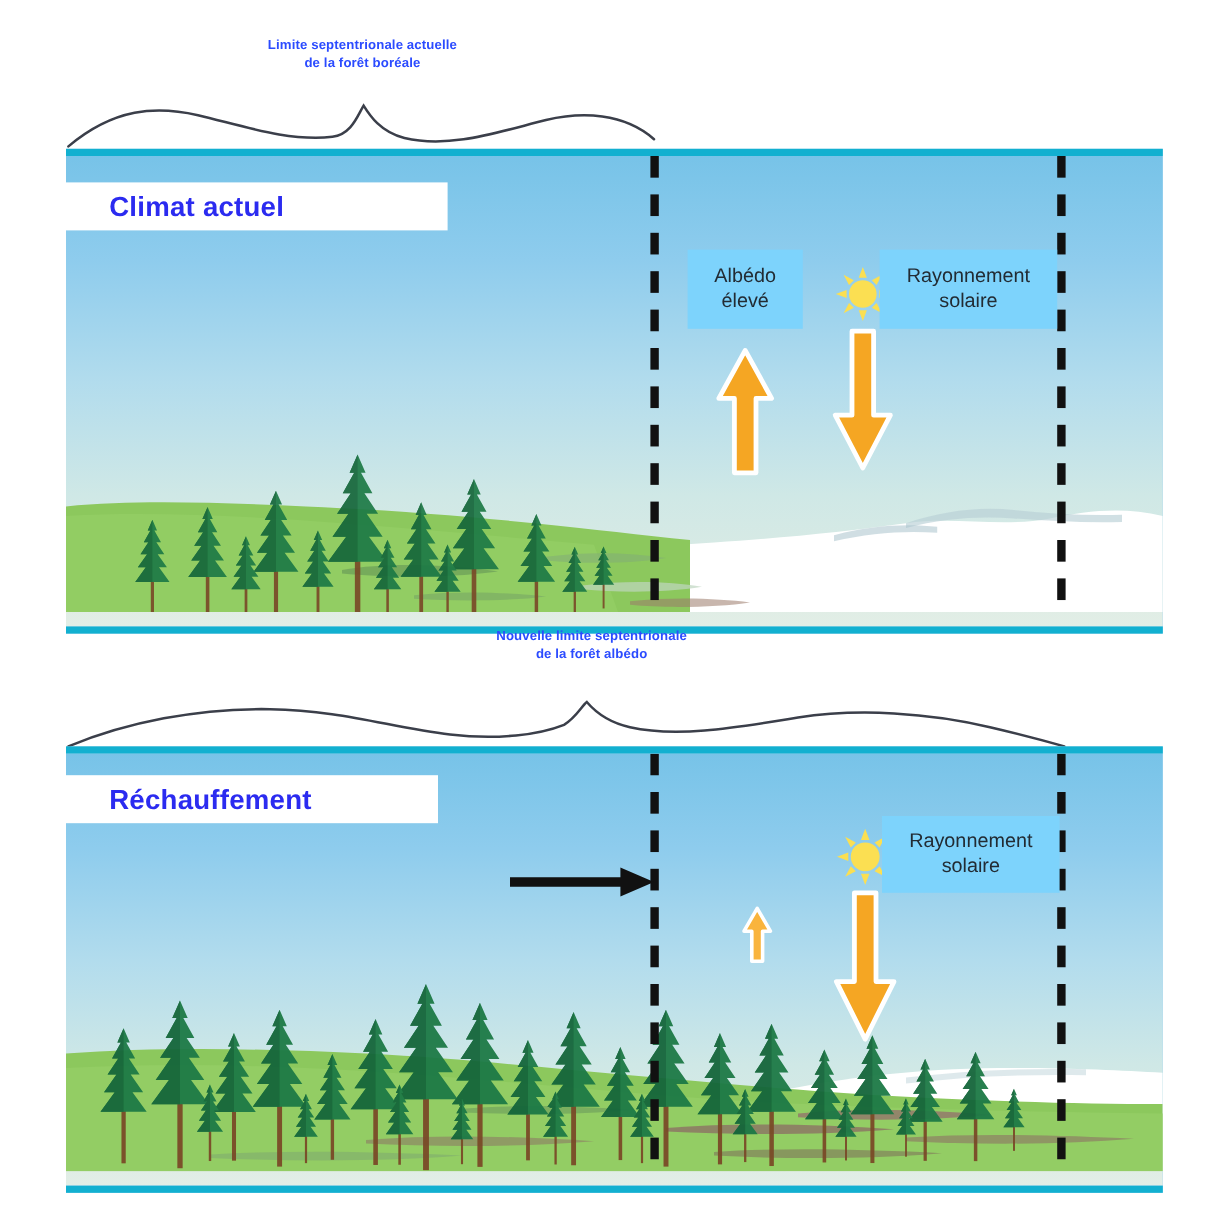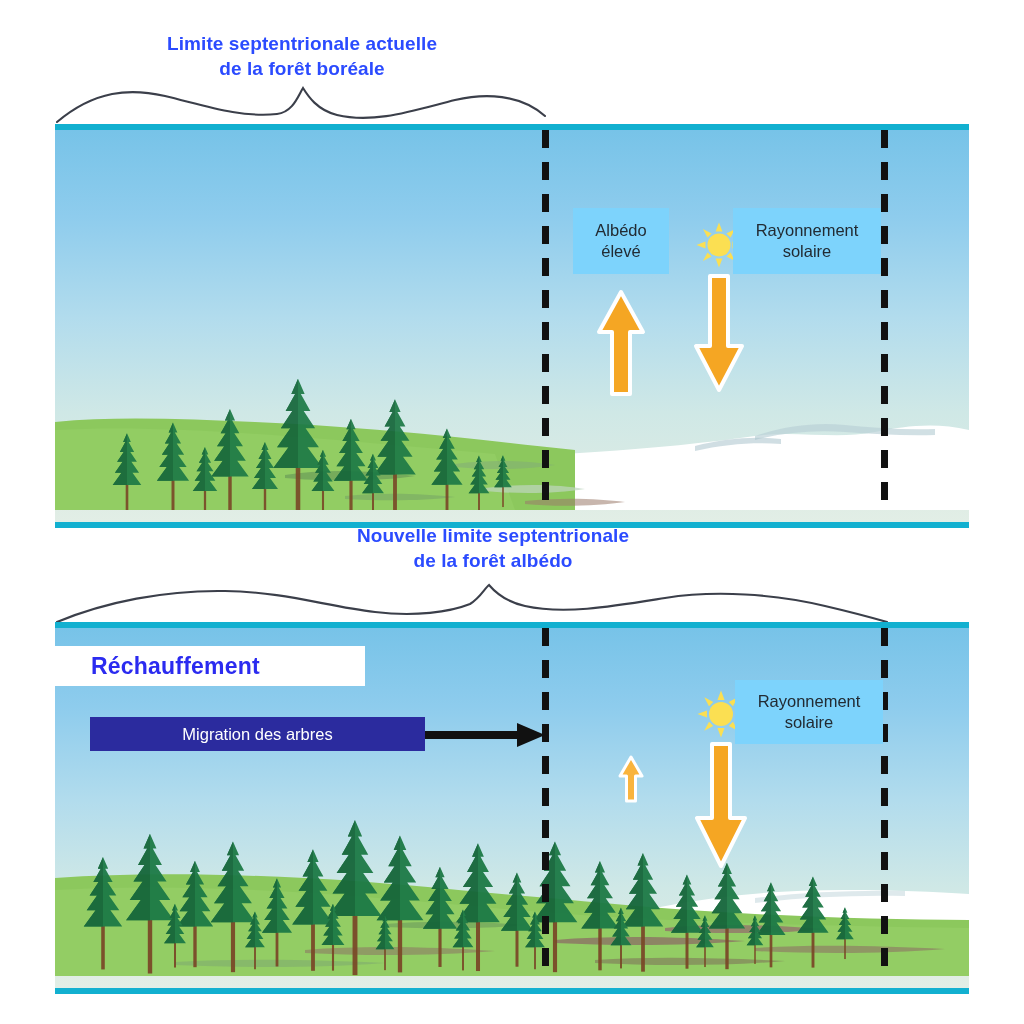--- a/index.html
+++ b/index.html
@@ -3,21 +3,21 @@
 <meta charset="utf-8">
 <style>
   html,body{margin:0;padding:0;background:#ffffff;}
   body{width:1024px;height:1024px;position:relative;overflow:hidden;
        font-family:"Liberation Sans",sans-serif;}
 
   .stage{position:absolute;left:0;top:0;width:1024px;height:1024px;}
 
   
   .caption{position:absolute;text-align:center;color:#2B4BFF;
-           font-weight:bold;font-size:19px;line-height:1.33;
+           font-weight:bold;font-size:11px;line-height:1.33;
            letter-spacing:.1px;white-space:pre-line;}
   #caption-top{left:162px;top:31px;width:280px;}
   #caption-bottom{left:343px;top:523px;width:300px;}
 
   
   .wave{position:absolute;}
 
   
   .panel{position:absolute;left:55px;width:914px;overflow:hidden;
          border-top:6px solid #12B0D0;border-bottom:6px solid #12B0D0;
@@ -126,20 +126,23 @@
           <use href="#conifer" x="150" y="362" transform="translate(150,362) scale(0.47) translate(-150,-362)"></use>
           <use href="#conifer" x="318" y="364" transform="translate(318,364) scale(0.42) translate(-318,-364)"></use>
           <use href="#conifer" x="424" y="364" transform="translate(424,364) scale(0.40) translate(-424,-364)"></use>
           <use href="#conifer" x="448" y="358" transform="translate(448,358) scale(0.34) translate(-448,-358)"></use>
         </g>
       </svg>
 
       <div class="vdash" style="left:487px;top:0;height:380px;"></div>
       <div class="vdash" style="left:826px;top:0;height:380px;"></div>
 
+      <div class="panel-label" style="left:0;top:22px;width:268px;height:40px;">
+        <span>Climat actuel</span>
+      </div>
 
       <div class="infobox" style="left:518px;top:78px;width:96px;height:66px;white-space:pre-line;">
         <span>Albédo
 élevé</span>
       </div>
       <svg class="arrow" style="left:540px;top:158px;" width="52" height="112" viewBox="0 0 52 112">
         <path d="M26 4 L48 44 L35 44 L35 106 L17 106 L17 44 L4 44 Z" fill="#F5A623" stroke="#ffffff" stroke-width="4" stroke-linejoin="round"></path>
       </svg>
 
       <svg class="sun" style="left:641px;top:92px;" width="46" height="46" viewBox="0 0 46 46">
@@ -246,23 +249,20 @@
         </g>
       </svg>
 
       <div class="vdash" style="left:487px;top:0;height:348px;"></div>
       <div class="vdash" style="left:826px;top:0;height:348px;"></div>
 
       <div class="panel-label" style="left:0;top:18px;width:260px;height:40px;text-align:center;">
         <span>Réchauffement</span>
       </div>
 
-      <div class="migration-bar" style="left:35px;top:89px;width:335px;height:34px;">
-        <span>Migration des arbres</span>
-      </div>
       <svg class="arrow" style="left:370px;top:94px;" width="122" height="26" viewBox="0 0 122 26">
         <path d="M0 9 L92 9 L92 1 L120 13 L92 25 L92 17 L0 17 Z" fill="#111111"></path>
       </svg>
 
       <svg class="arrow" style="left:562px;top:126px;" width="28" height="50" viewBox="0 0 28 50">
         <path d="M14 3 L25 22 L18.5 22 L18.5 47 L9.5 47 L9.5 22 L3 22 Z" fill="#F9B43D" stroke="#ffffff" stroke-width="3" stroke-linejoin="round"></path>
       </svg>
 
       <svg class="sun" style="left:642px;top:62px;" width="48" height="48" viewBox="0 0 46 46">
         <g fill="#FBDF52">

